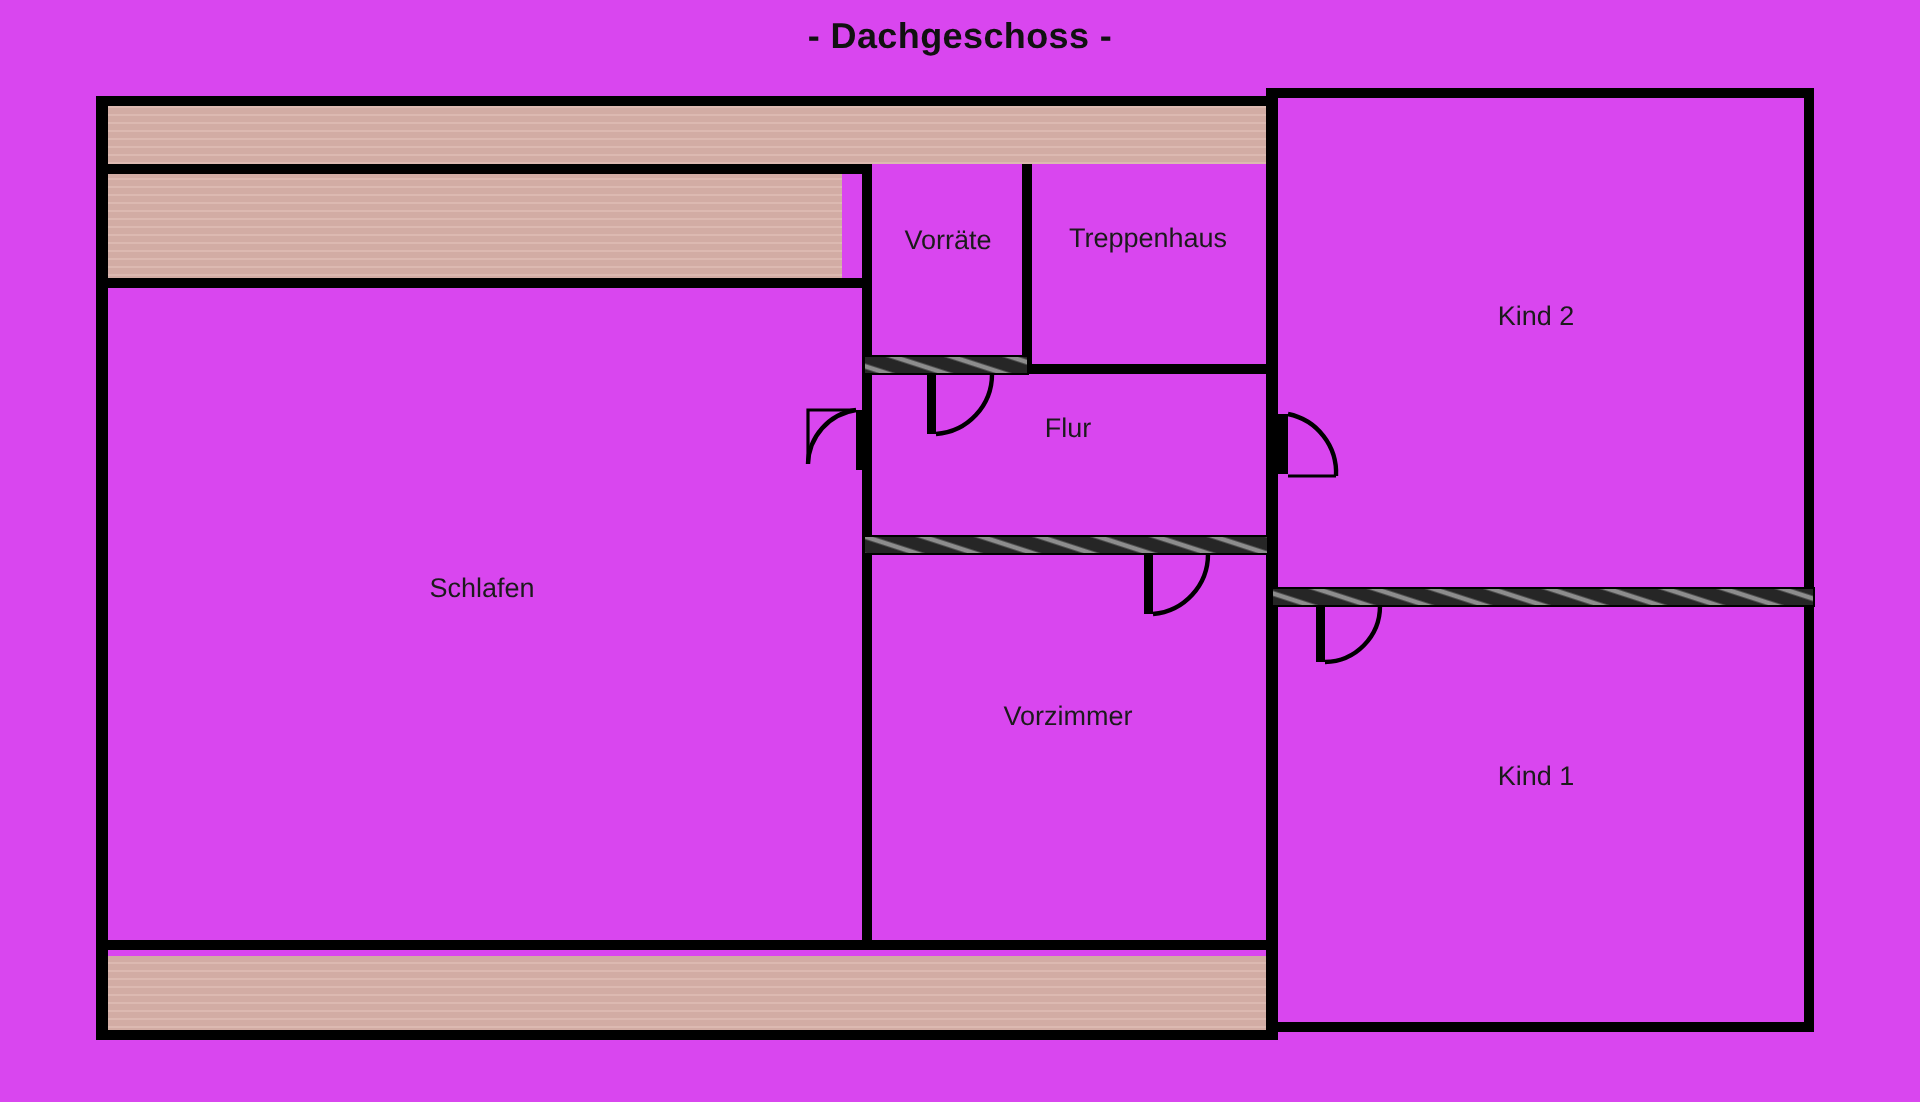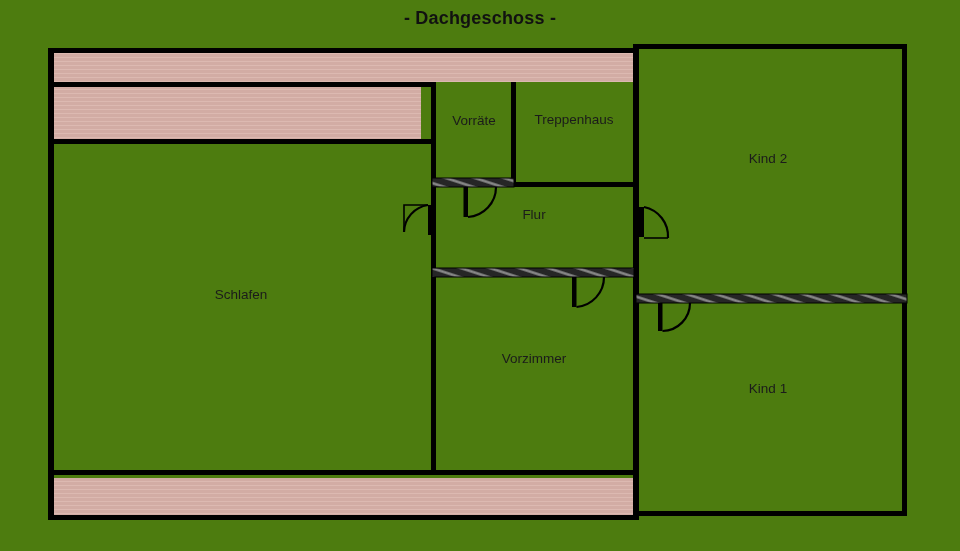--- a/index.html
+++ b/index.html
@@ -12,21 +12,21 @@
     width: 960px;
     height: 551px;
     font-family: "Liberation Sans", sans-serif;
     overflow: hidden;
     position: relative;
   }
   #stage {
     position: relative;
     width: 960px;
     height: 551px;
-    background: #4d7c0f;
+    background: #d946ef;
   }
   #plan-title {
     position: absolute;
     top: 8px;
     left: 0;
     width: 960px;
     text-align: center;
     font-size: 18px;
     font-weight: bold;
     color: #111111;

